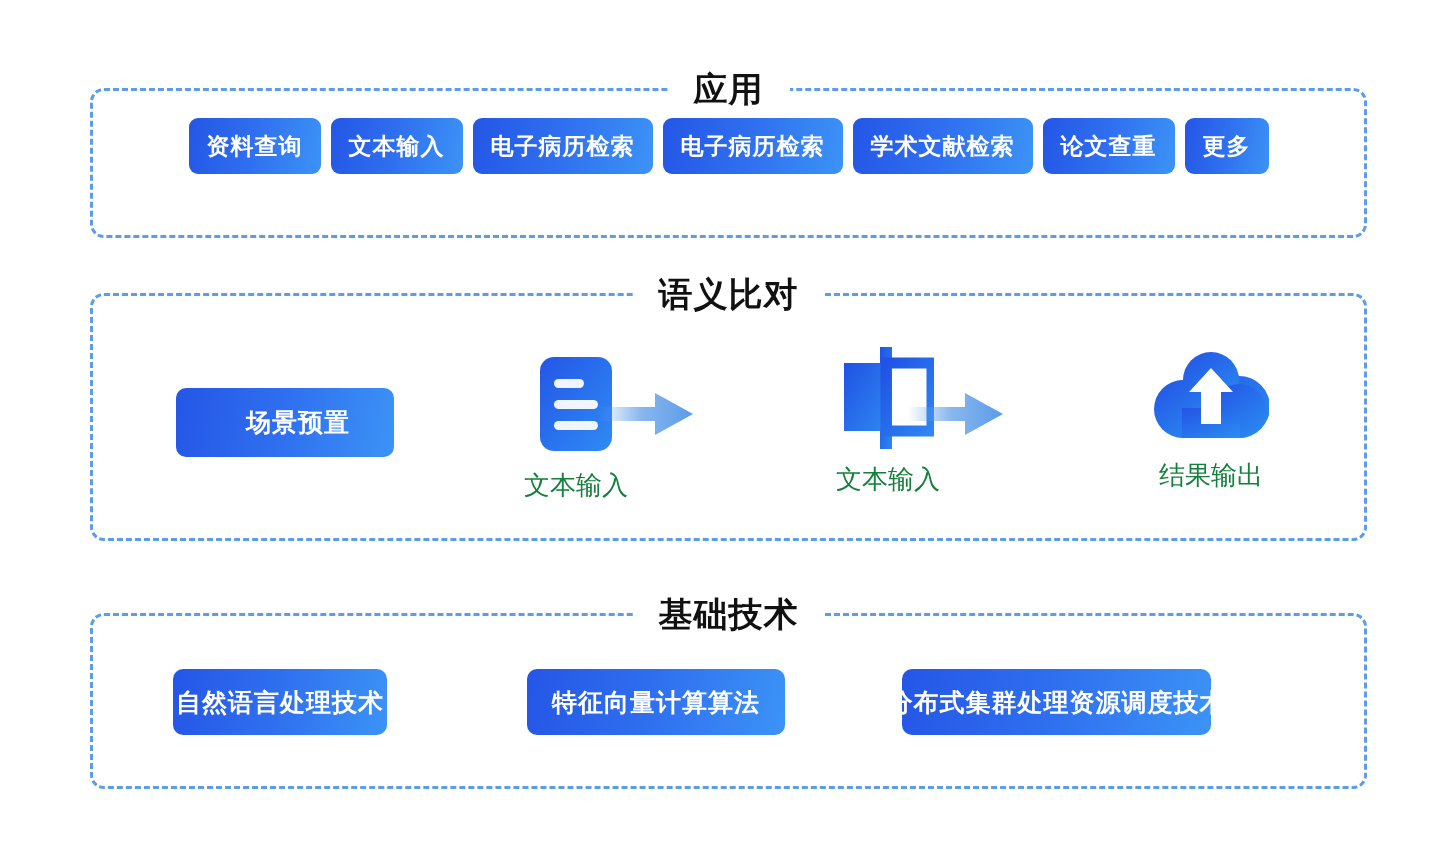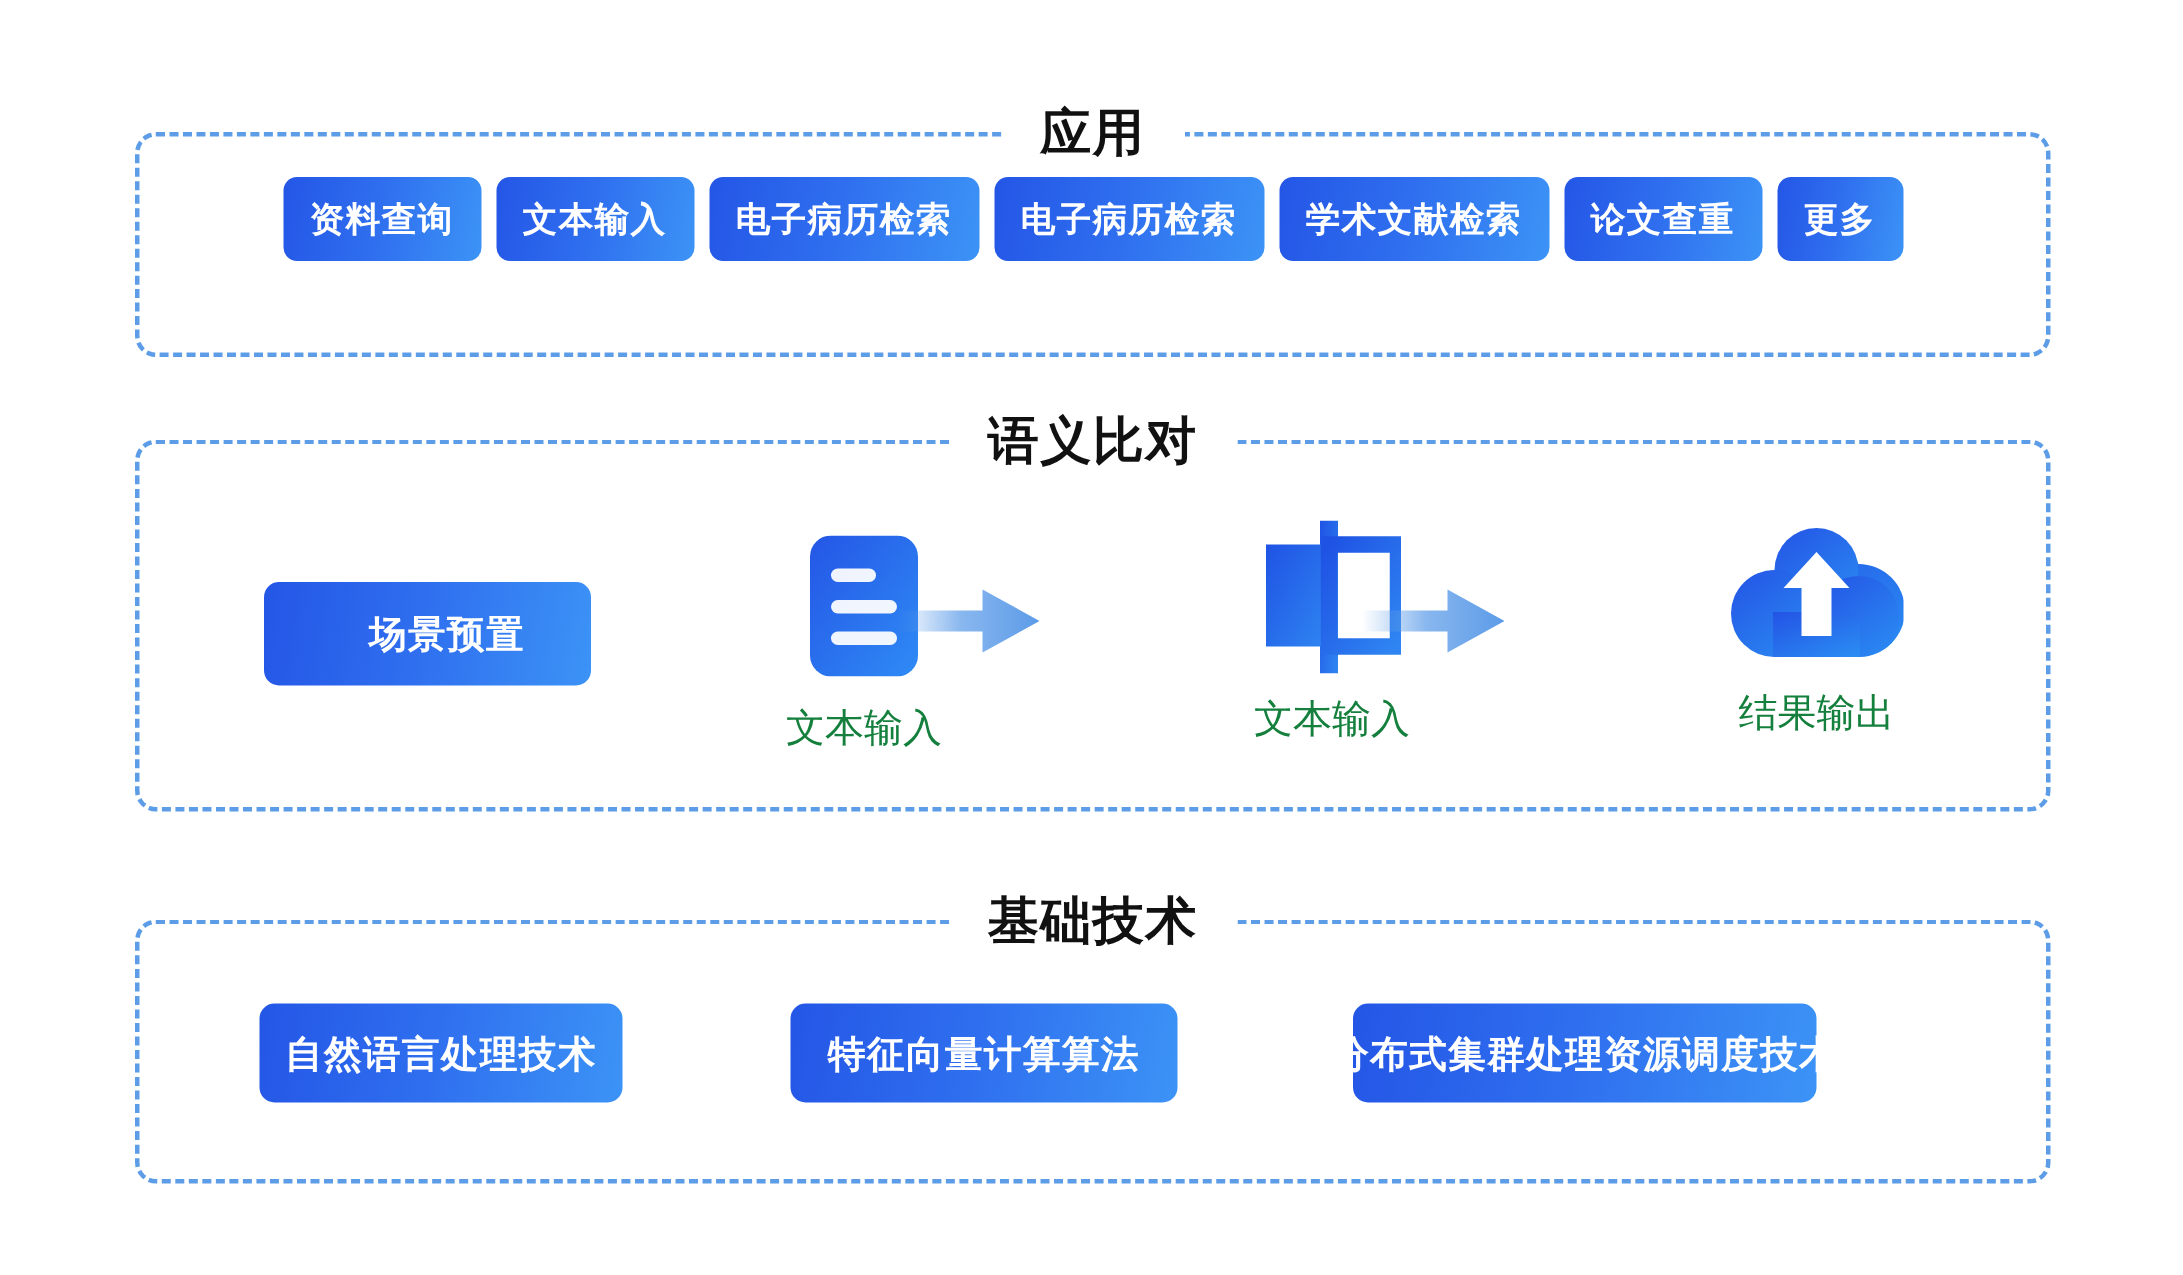--- a/index.html
+++ b/index.html
@@ -130,21 +130,21 @@
     top: 53px;
     height: 66px;
   }
   .tech-row .pill {
     position: absolute;
     height: 66px;
     border-radius: 10px;
     font-size: 25px;
     padding: 0 26px;
   }
-  #btn-nlp        { left: 80px;  width: 242px; }
+  #btn-nlp        { left: 80px;  width: 214px; }
   #btn-vector     { left: 434px; width: 258px; }
   #btn-cluster    { left: 809px; width: 309px; }
 
   svg { display: block; }
 </style>
 </head>
 <body>
 
 <div class="canvas">
 

